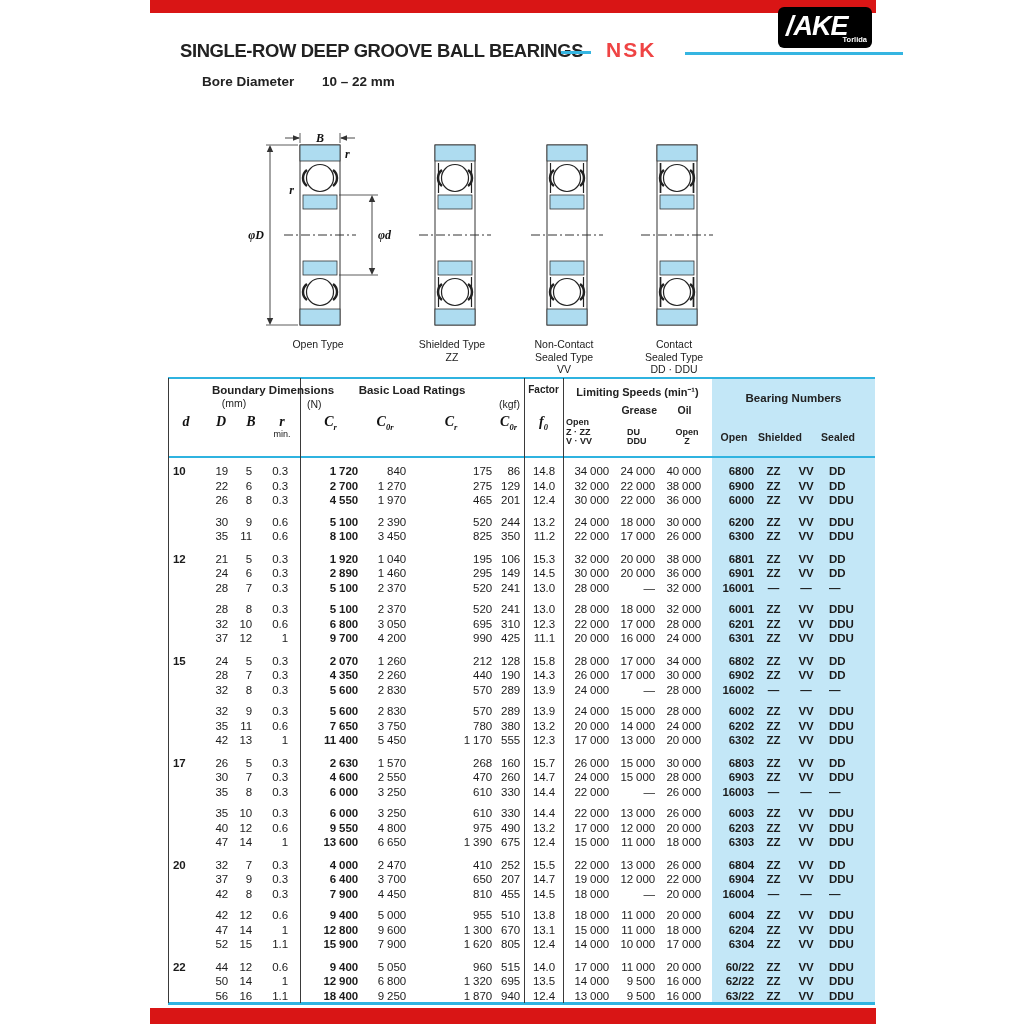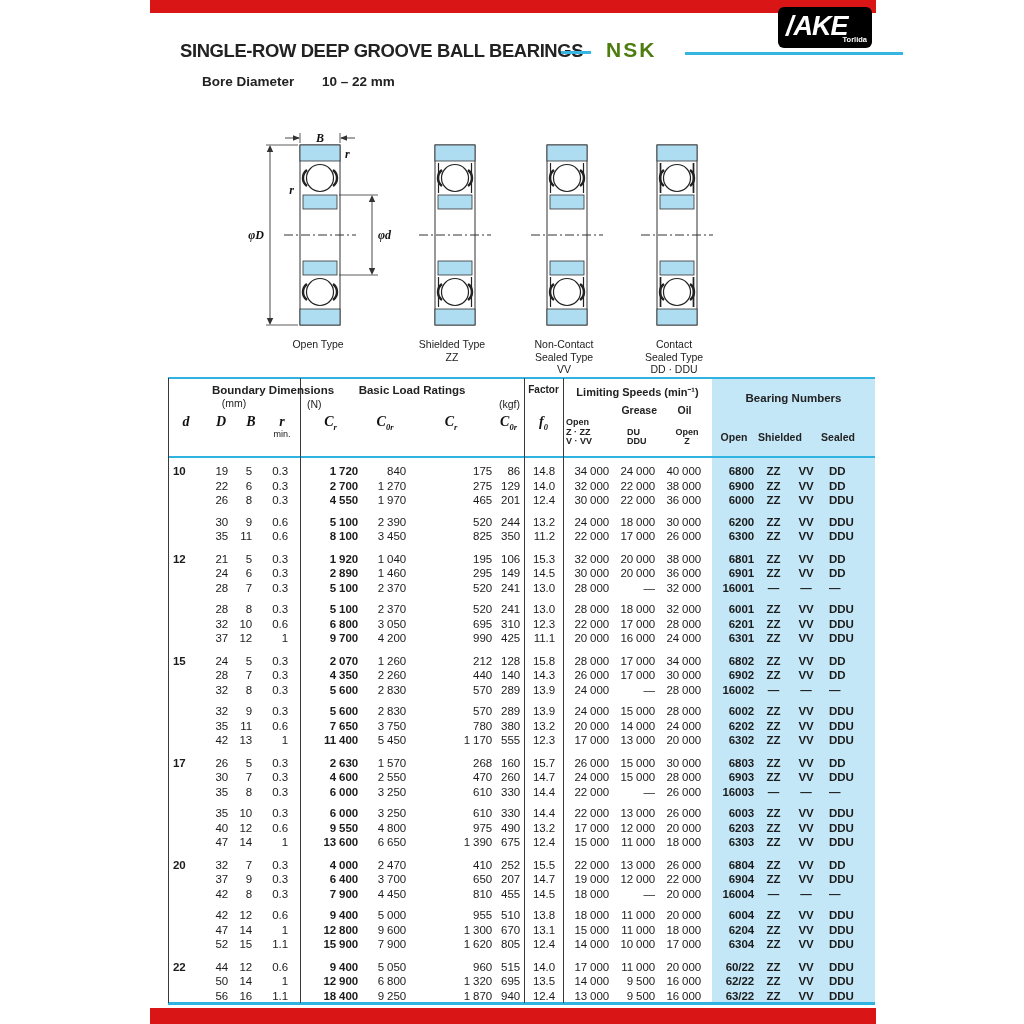--- a/index.html
+++ b/index.html
@@ -15,21 +15,21 @@
           border-radius:6px; color:#fff; }
   .logo .main { position:absolute; left:8px; top:4px; font-size:27px; font-weight:bold; font-style:italic;
                 letter-spacing:-1px; }
   .logo .slash { font-weight:bold; margin-right:1px; }
   .logo .sub { position:absolute; right:5px; bottom:4px; font-size:7.5px; font-weight:bold; }
 
   .title-row { position:absolute; left:30px; top:40px; width:690px; height:26px; }
   .doc-title { display:inline-block; font-size:19px; font-weight:bold; letter-spacing:-0.4px;
                transform:scaleX(0.97); transform-origin:left; color:#222; }
   .title-dash { position:absolute; left:381px; top:11px; width:30px; height:3px; background:#35b5e1; }
-  .maker { position:absolute; left:426px; top:-2px; font-size:21px; font-weight:bold; letter-spacing:2px; color:#4d7c0f; }
+  .maker { position:absolute; left:426px; top:-2px; font-size:21px; font-weight:bold; letter-spacing:2px; color:#ef4444; }
   .title-rule { position:absolute; left:505px; top:12px; width:218px; height:3px; background:#35b5e1; }
 
   .subtitle { position:absolute; left:52px; top:74px; font-size:13.5px; font-weight:bold; color:#222; }
   .subtitle .range { margin-left:24px; }
 
   .fig { position:absolute; top:131px; text-align:center; }
   .fig .caption { margin-top:3px; font-size:10.5px; line-height:12.5px; color:#222; }
 
   
   .blue-panel { position:absolute; left:562px; top:377px; width:163px; height:627px; background:#c3e7f7; }
@@ -469,21 +469,21 @@
           <div class="cell c15">DD</div>
         </div>
         <div class="trow">
           <div class="cell c0"></div>
           <div class="cell c1">28</div>
           <div class="cell c2">7</div>
           <div class="cell c3">0.3</div>
           <div class="cell c4">4 350</div>
           <div class="cell c5">2 260</div>
           <div class="cell c6">440</div>
-          <div class="cell c7">140</div>
+          <div class="cell c7">190</div>
           <div class="cell c8">14.3</div>
           <div class="cell c9">26 000</div>
           <div class="cell c10">17 000</div>
           <div class="cell c11">30 000</div>
           <div class="cell c12">6902</div>
           <div class="cell c13">ZZ</div>
           <div class="cell c14">VV</div>
           <div class="cell c15">DD</div>
         </div>
         <div class="trow">

